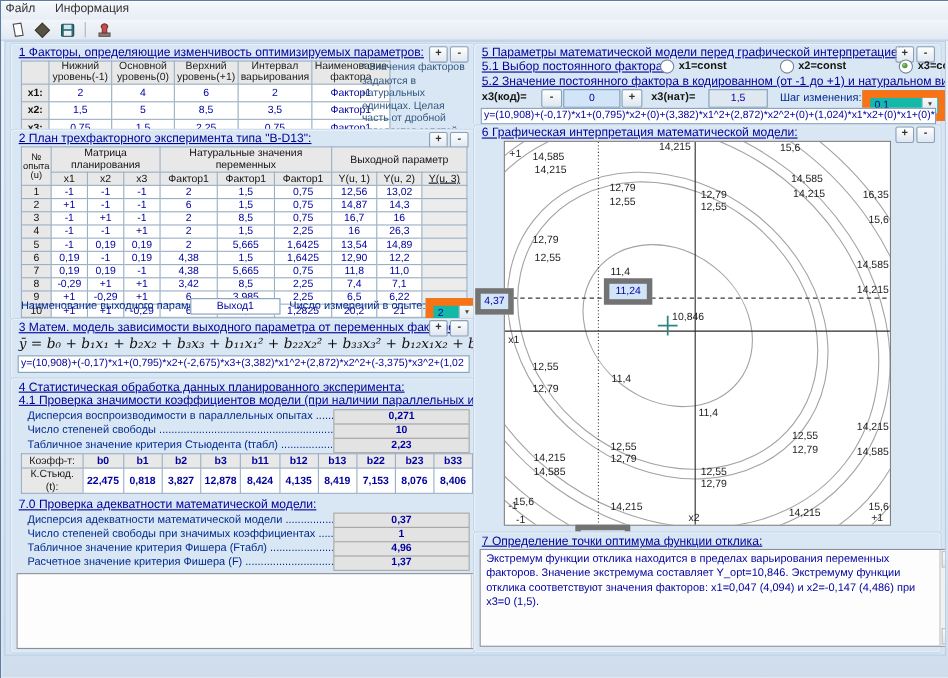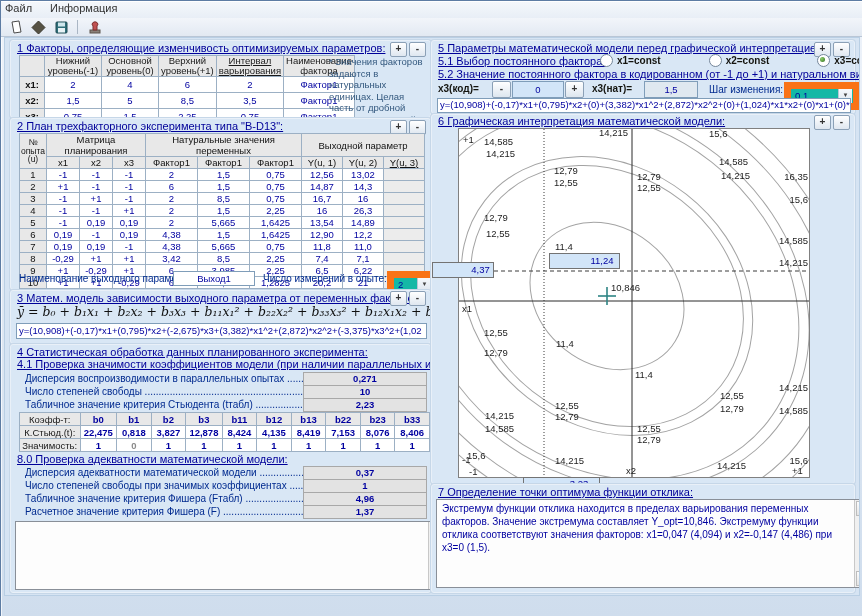--- a/index.html
+++ b/index.html
@@ -75,22 +75,22 @@
   .txtarea{position:absolute;background:#fdfdfd;border:1px solid #898f98;color:#0000a0;font-size:10px;
     line-height:13px;padding:2px 18px 2px 5px;overflow:hidden;}
   .sbar{position:absolute;top:0;bottom:0;right:0;width:15px;background:#f0f0f0;border-left:1px solid #c8c8c8;}
   .sarr{position:absolute;left:1px;right:1px;height:13px;background:linear-gradient(#fcfcfc,#e4e4e4);
     border:1px solid #bdbdbd;color:#666;font-size:6px;text-align:center;line-height:12px;}
   .sarr.up{top:1px;}.sarr.dn{bottom:1px;}
   
   .plot{position:absolute;left:26px;top:13px;width:350px;height:348px;background:#fff;border:1px solid #808080;}
   .contours ellipse{fill:none;stroke:#a3a3a3;stroke-width:1;}
   .plabels text{font-family:"Liberation Sans",sans-serif;font-size:9.5px;fill:#1d1d1d;}
-  .chbox{position:absolute;background:#d2e5f8;border:1px solid #737373;font-size:9.5px;color:#0000a0;
-    text-align:center;line-height:13px;padding-left:35px;}
+  .chbox{position:absolute;background:#d2e5f8;border:5px solid #737373;font-size:9.5px;color:#0000a0;
+    text-align:center;line-height:13px;}
   .formula{position:absolute;font-family:"DejaVu Serif","DejaVu Sans",serif;font-style:italic;
     font-size:12.5px;color:#101010;white-space:nowrap;}
   .note{position:absolute;font-size:9.5px;color:#33587e;line-height:11.5px;}
 </style>
 </head>
 <body>
 
 <div class="window">
 
 
@@ -137,21 +137,21 @@
       <table class="factors" style="left:8px;top:14px;">
         <tbody>
             <tr>
               <th style="width: 20px;"></th>
               <th style="width: 52px;">Нижний
 уровень(-1)</th>
               <th style="width: 52px;">Основной
 уровень(0)</th>
               <th style="width: 52px;">Верхний
 уровень(+1)</th>
-              <th style="width: 62px; text-decoration: underline;">Интервал
+              <th style="width: 62px;">Интервал
 варьирования</th>
               <th style="width: 64px;">Наименование
 фактора</th>
             </tr>
             <tr>
               <th class="rowhead">x1:</th>
               <td>2</td>
               <td>4</td>
               <td>6</td>
               <td>2</td>
@@ -384,36 +384,23 @@
               <td>0,818</td>
               <td>3,827</td>
               <td>12,878</td>
               <td>8,424</td>
               <td>4,135</td>
               <td>8,419</td>
               <td>7,153</td>
               <td>8,076</td>
               <td>8,406</td>
             </tr>
-            <tr>
-              <th>Значимость:</th>
-              <td>1</td>
-              <td class="zero">0</td>
-              <td>1</td>
-              <td>1</td>
-              <td>1</td>
-              <td>1</td>
-              <td>1</td>
-              <td>1</td>
-              <td>1</td>
-              <td>1</td>
-            </tr>
           </tbody>
       </table>
-      <div class="h" style="left:6px;top:108px;">8.0 Проверка адекватности математической модели:</div>
+      <div class="h" style="left:6px;top:108px;">7.0 Проверка адекватности математической модели:</div>
       <div style="position:absolute;left:0;top:121px;width:419px;">
           <div class="srow">
             <span class="slbl">Дисперсия адекватности математической модели ....................:</span>
             <span class="sv">0,37</span>
           </div>
           <div class="srow">
             <span class="slbl">Число степеней свободы при значимых коэффициентах .............:</span>
             <span class="sv">1</span>
           </div>
           <div class="srow">

